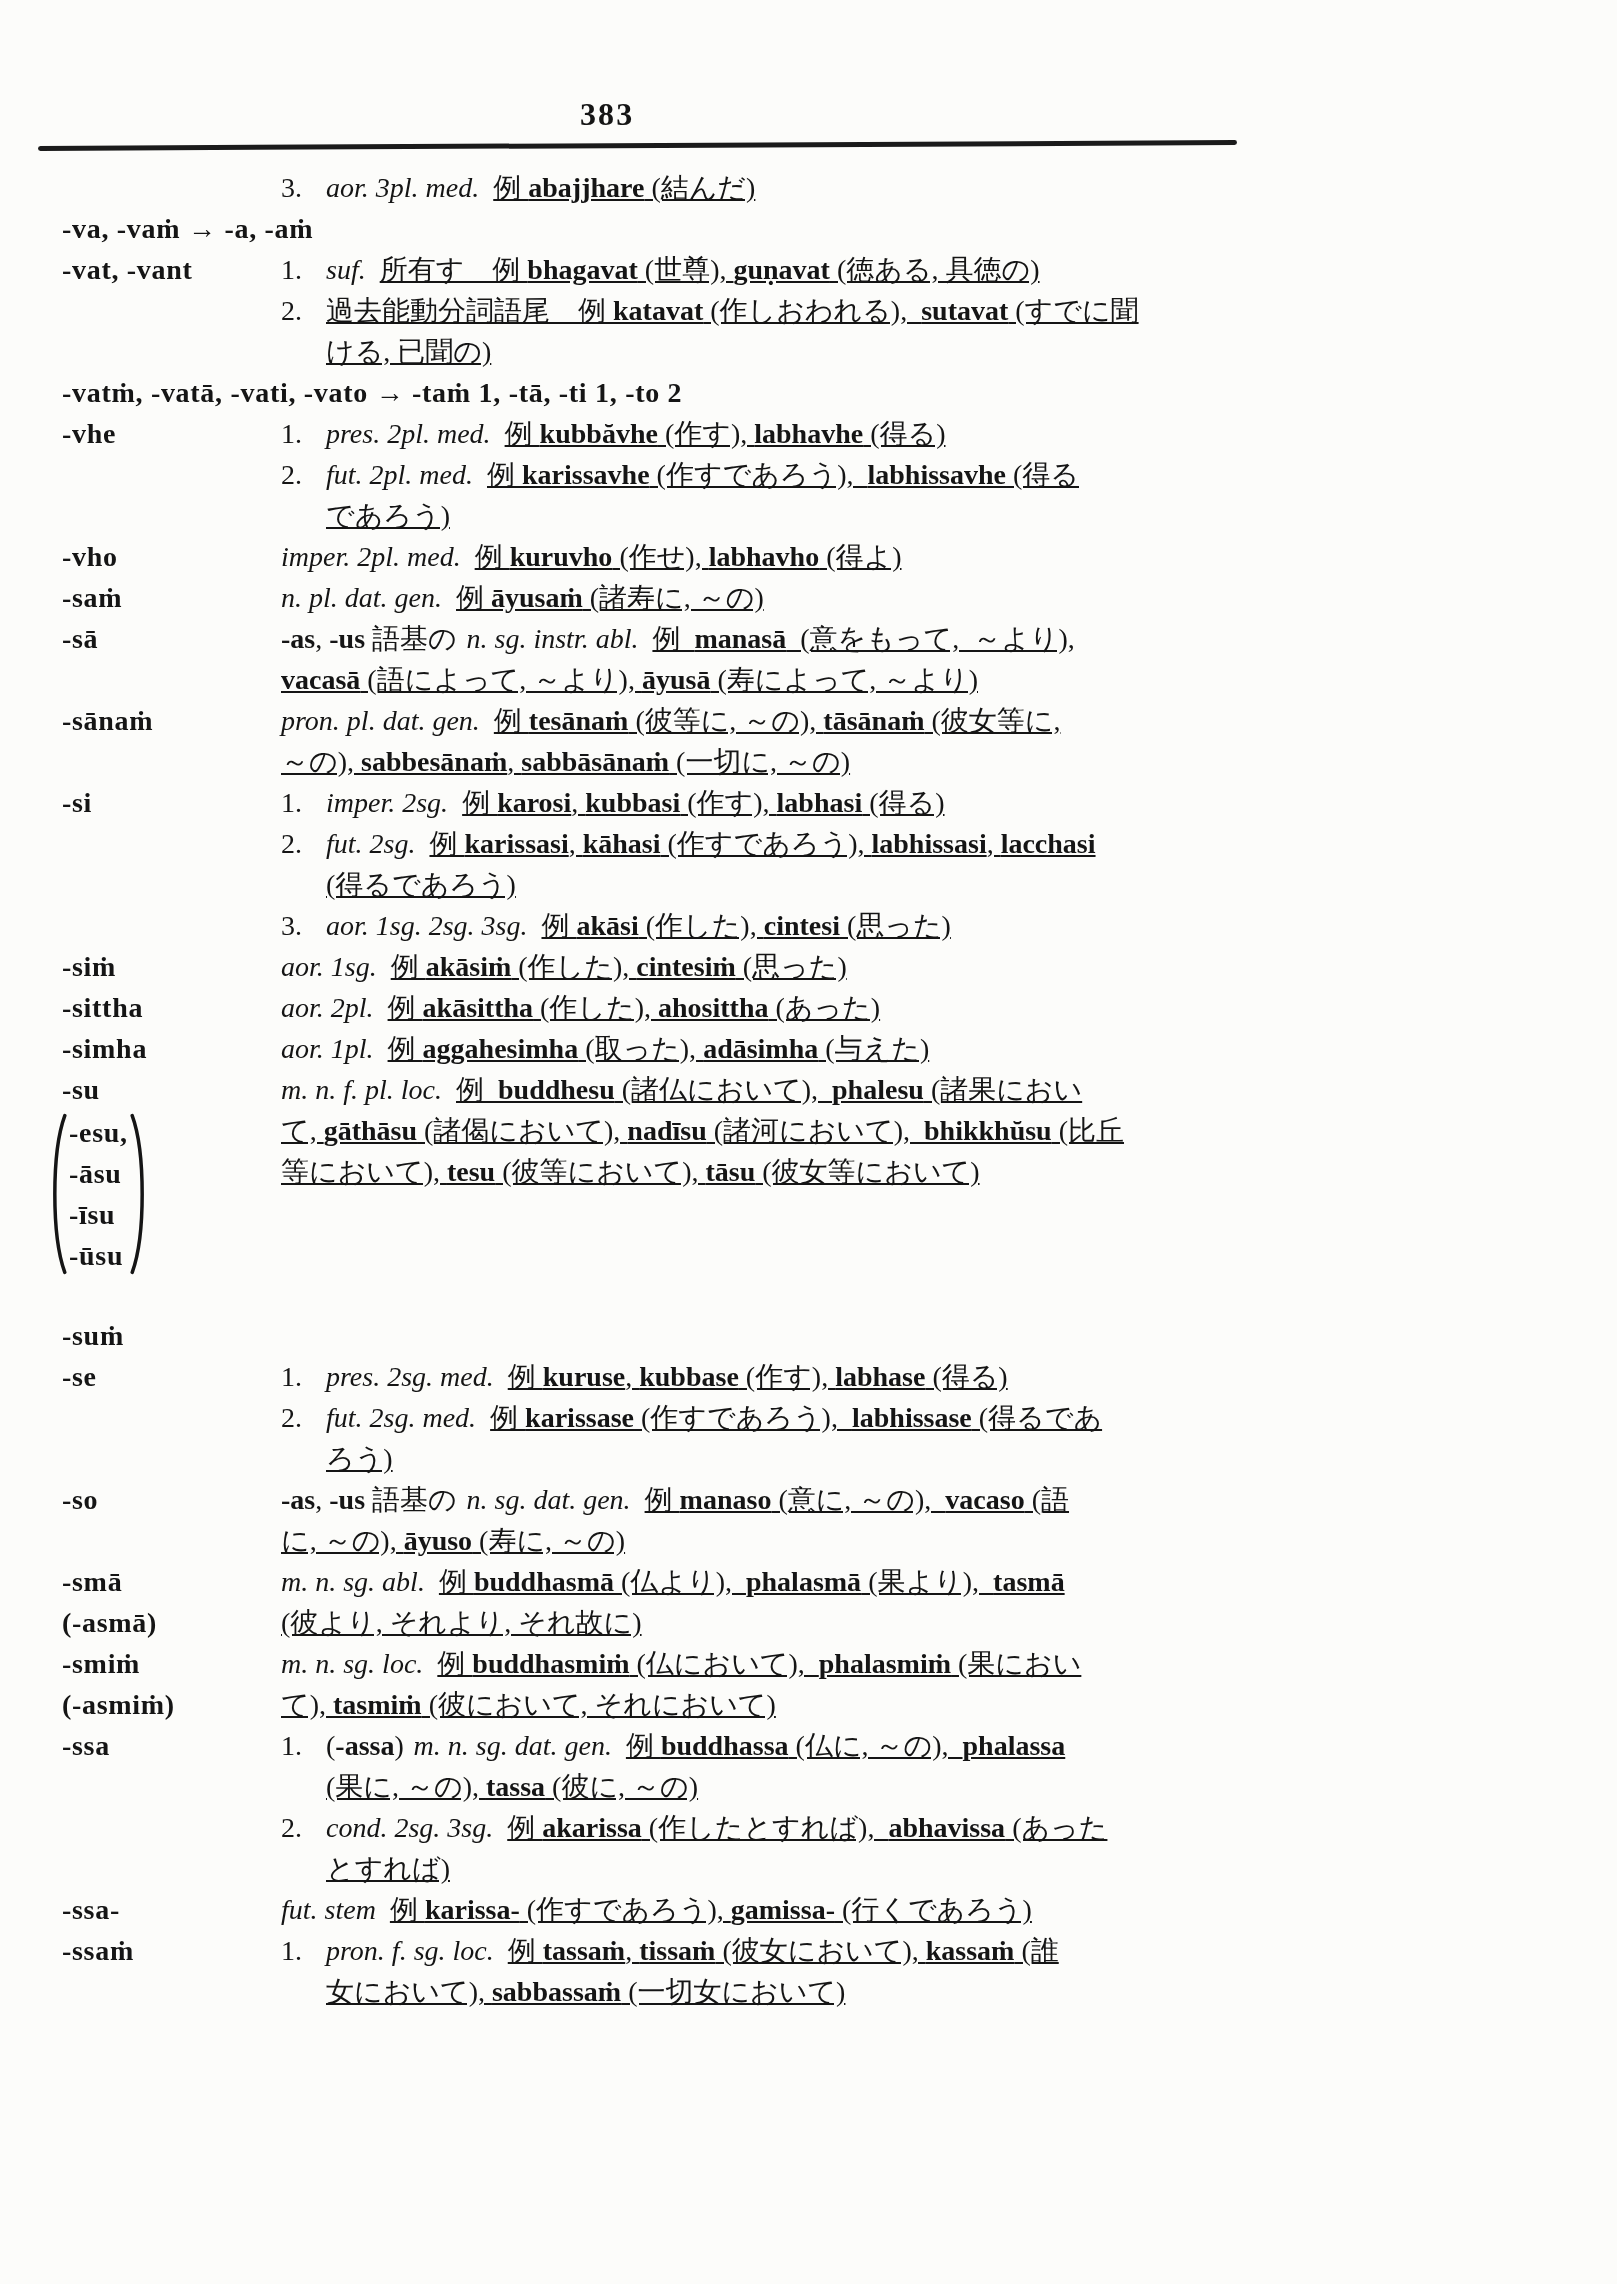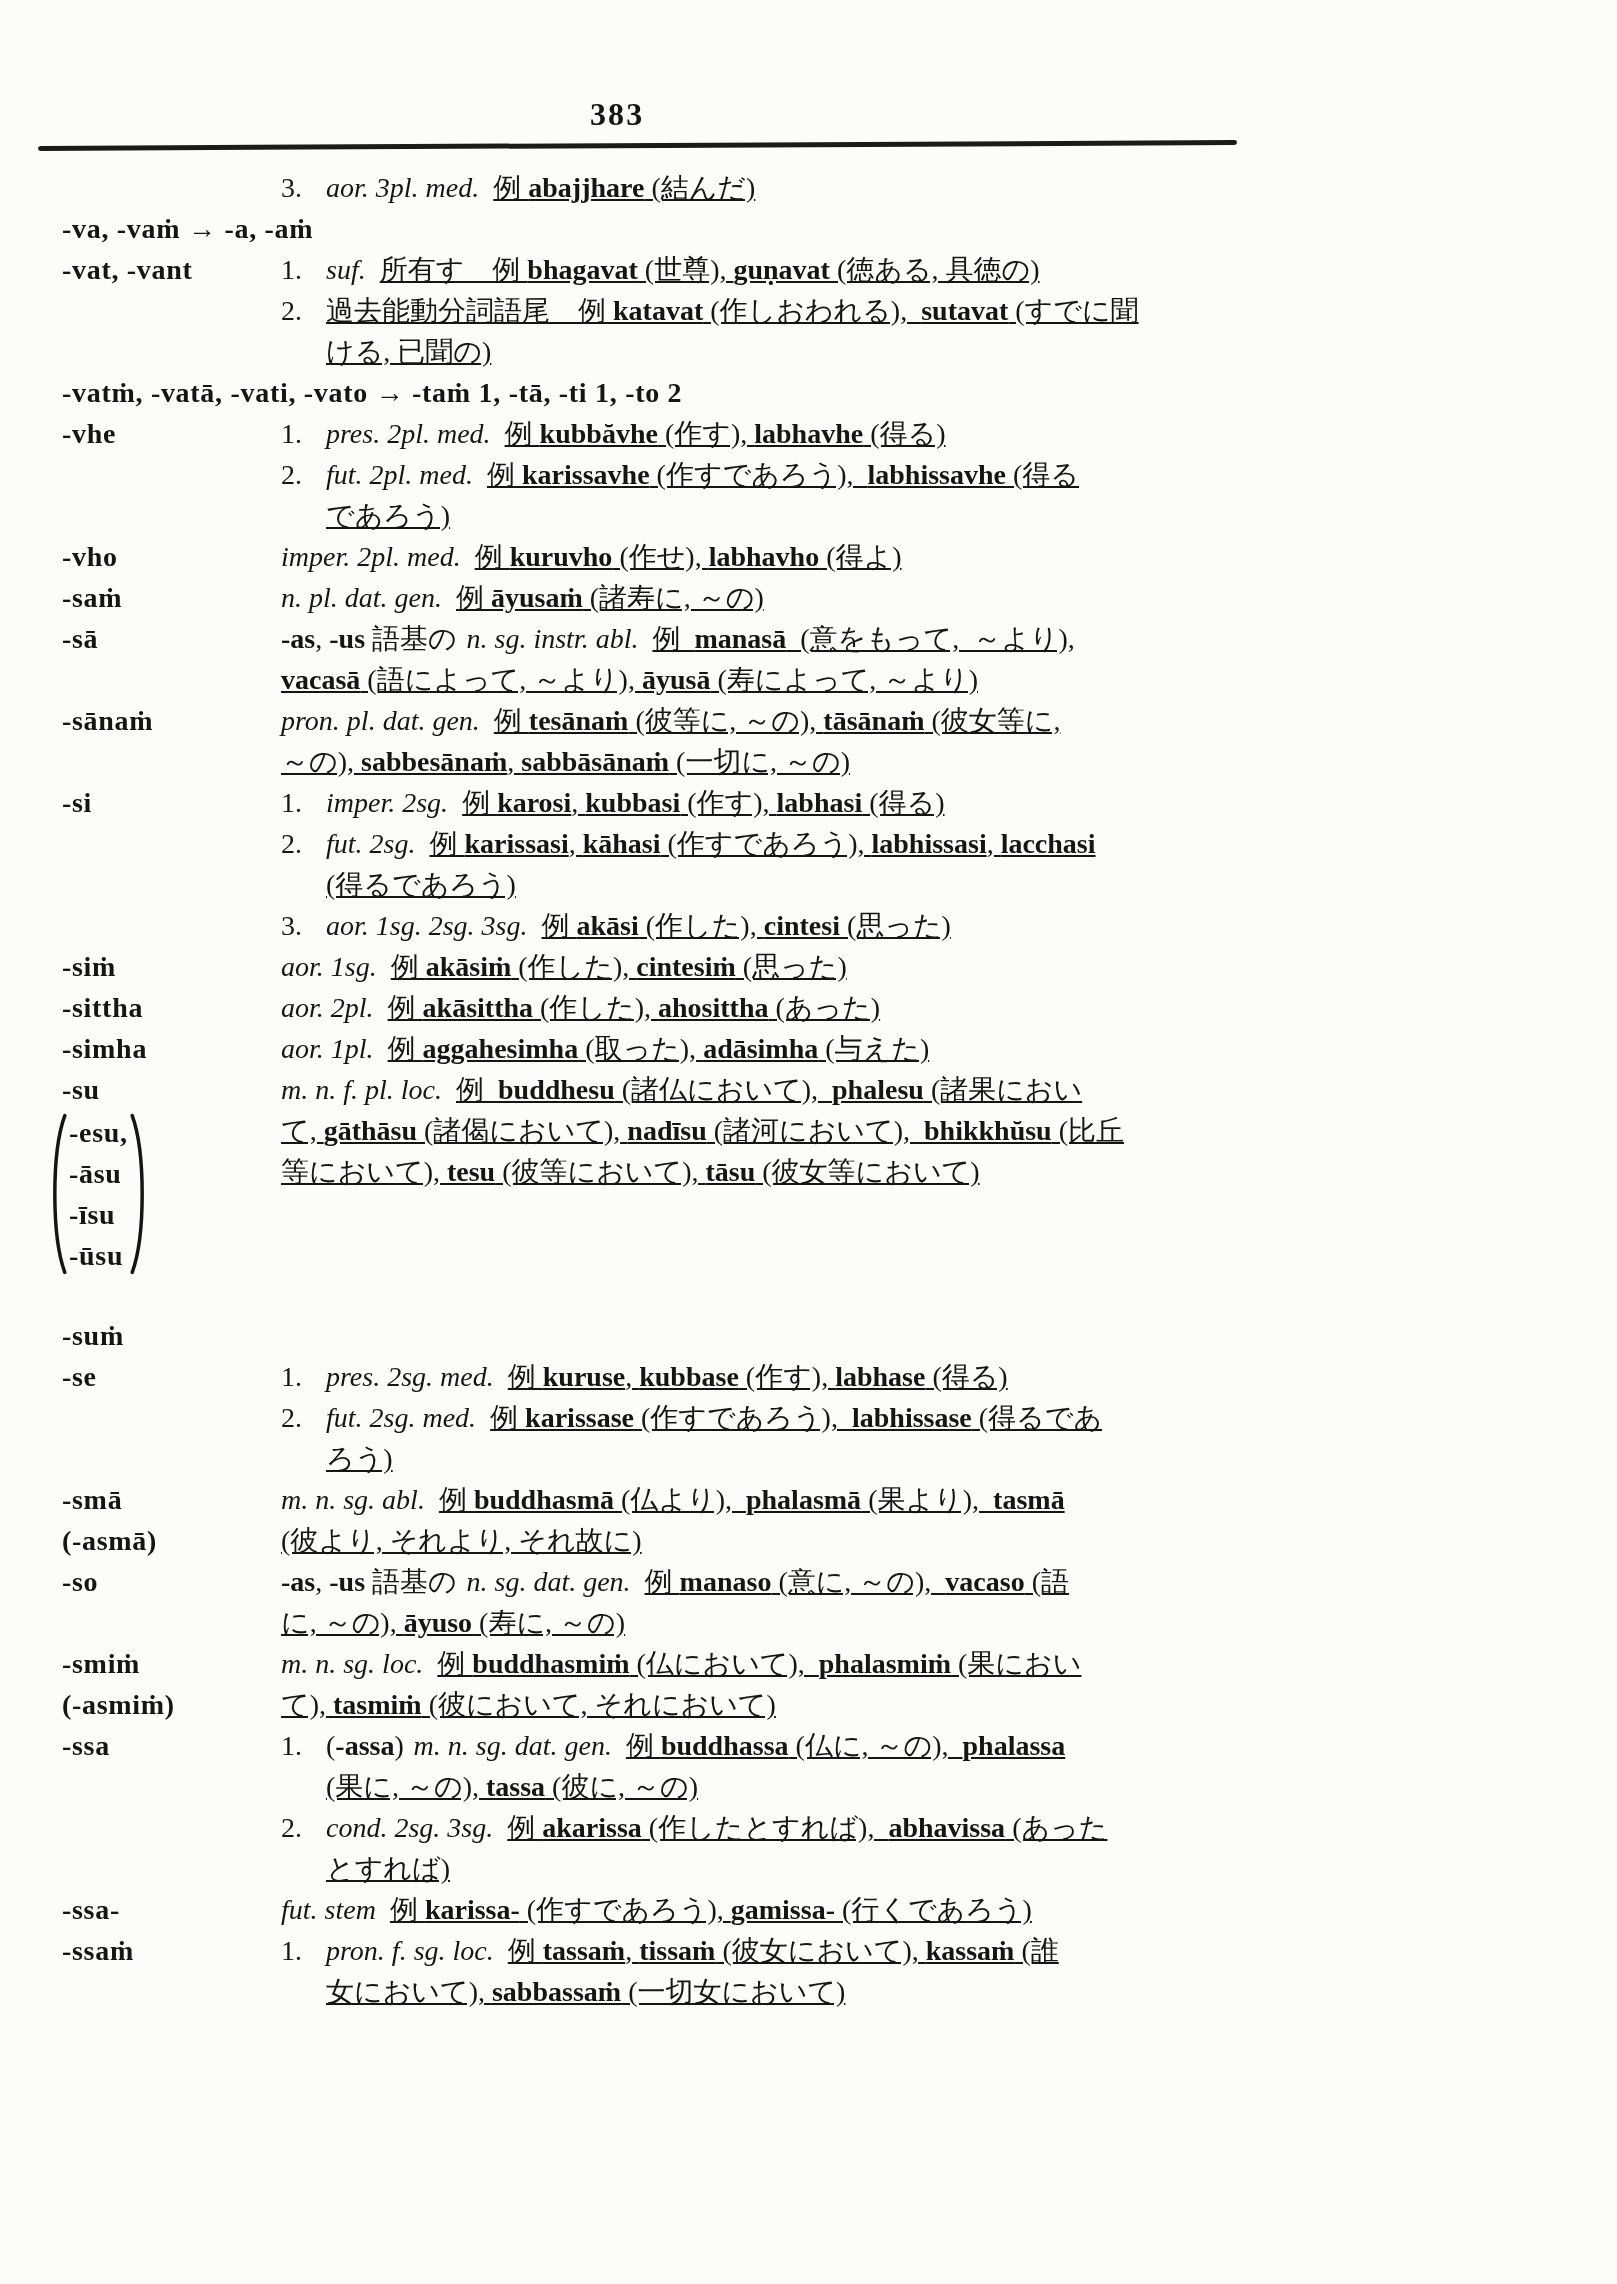--- a/index.html
+++ b/index.html
@@ -6,21 +6,21 @@
   body{
     width:1617px;height:2284px;
     background:#fcfcfa;
     position:relative;
     font-family:"Liberation Serif","DejaVu Serif",serif;
     color:#151515;
     overflow:hidden;
   }
   .page-number{
     position:absolute;top:96px;left:580px;
-    font-size:32px;letter-spacing:2.1px;font-weight:bold;margin-left:10px;
+    font-size:32px;letter-spacing:2.1px;font-weight:bold;
   }
   .rule{
     position:absolute;top:143px;left:38px;width:1199px;height:4.9px;
     background:#1b1b1b;border-radius:2.8px;
     transform:rotate(-0.28deg);
   }
   .content{
     position:absolute;top:167px;left:62px;width:1244px;
     font-size:28px;line-height:41px;
   }
@@ -209,43 +209,43 @@
         <span class="num">1.</span><span class="gram">pres. 2sg. med.</span><span class="body">例 <b>kuruse</b>, <b>kubbase</b> (作す), <b>labhase</b> (得る)</span>
       </div>
       <div class="sense numbered">
         <span class="num">2.</span><span class="gram">fut. 2sg. med.</span><span class="body">例 <b>karissase</b> (作すであろう),  <b>labhissase</b> (得るであ
 ろう)</span>
       </div>
     </div>
   </div>
 
   <div class="entry">
+    <div class="head-col">-so</div>
+    <div class="def-col">
+      <div class="sense">
+        <span class="pre"><b>-as</b>, <b>-us</b> 語基の</span><span class="gram">n. sg. dat. gen.</span><span class="body">例 <b>manaso</b> (意に, ～の),  <b>vacaso</b> (語
+に, ～の), <b>āyuso</b> (寿に, ～の)</span>
+      </div>
+    </div>
+  </div>
+
+  <div class="entry">
     <div class="head-col">
       <div class="head-main">-smā</div>
       <div class="head-sub">(-asmā)</div>
     </div>
     <div class="def-col">
       <div class="sense">
         <span class="gram">m. n. sg. abl.</span><span class="body">例 <b>buddhasmā</b> (仏より),  <b>phalasmā</b> (果より),  <b>tasmā</b>
 (彼より, それより, それ故に)</span>
       </div>
     </div>
   </div>
 
   <div class="entry">
-    <div class="head-col">-so</div>
-    <div class="def-col">
-      <div class="sense">
-        <span class="pre"><b>-as</b>, <b>-us</b> 語基の</span><span class="gram">n. sg. dat. gen.</span><span class="body">例 <b>manaso</b> (意に, ～の),  <b>vacaso</b> (語
-に, ～の), <b>āyuso</b> (寿に, ～の)</span>
-      </div>
-    </div>
-  </div>
-
-  <div class="entry">
     <div class="head-col">
       <div class="head-main">-smiṁ</div>
       <div class="head-sub">(-asmiṁ)</div>
     </div>
     <div class="def-col">
       <div class="sense">
         <span class="gram">m. n. sg. loc.</span><span class="body">例 <b>buddhasmiṁ</b> (仏において),  <b>phalasmiṁ</b> (果におい
 て), <b>tasmiṁ</b> (彼において, それにおいて)</span>
       </div>
     </div>

